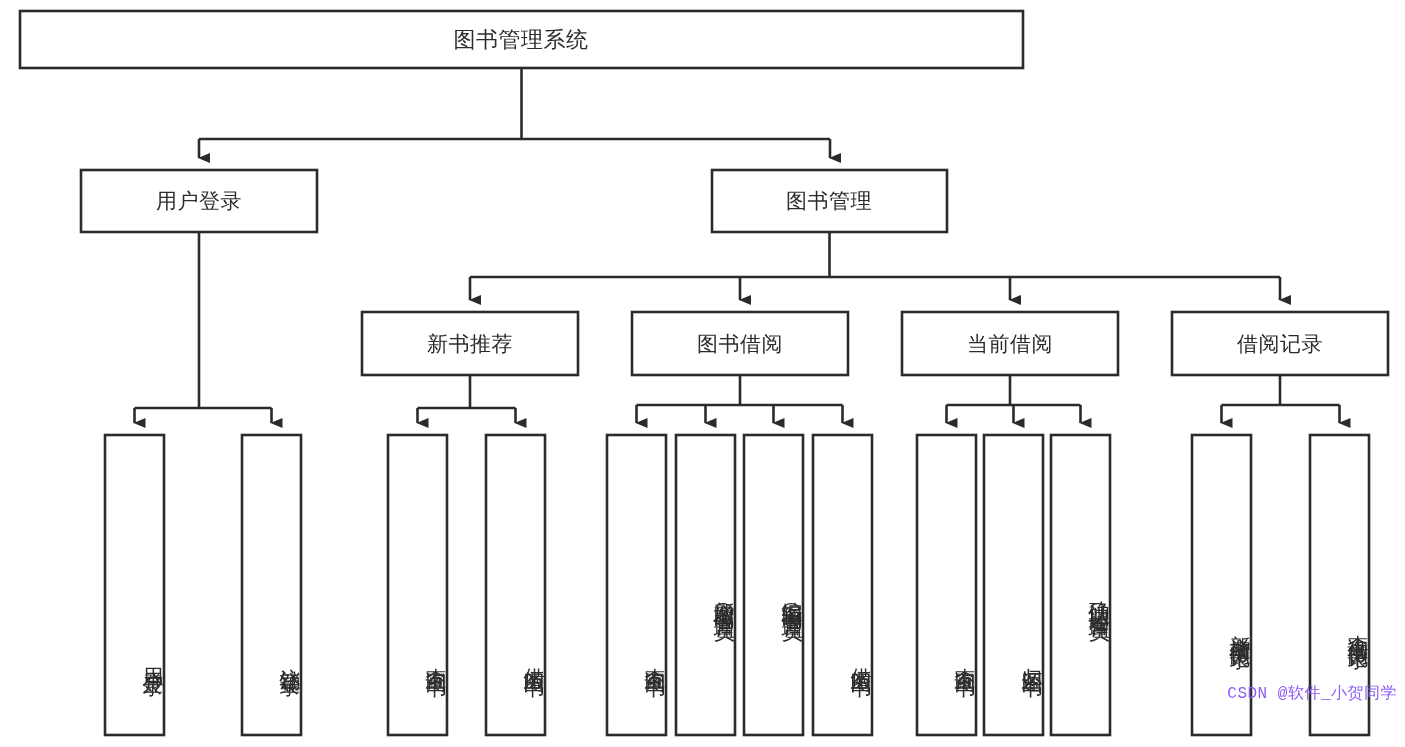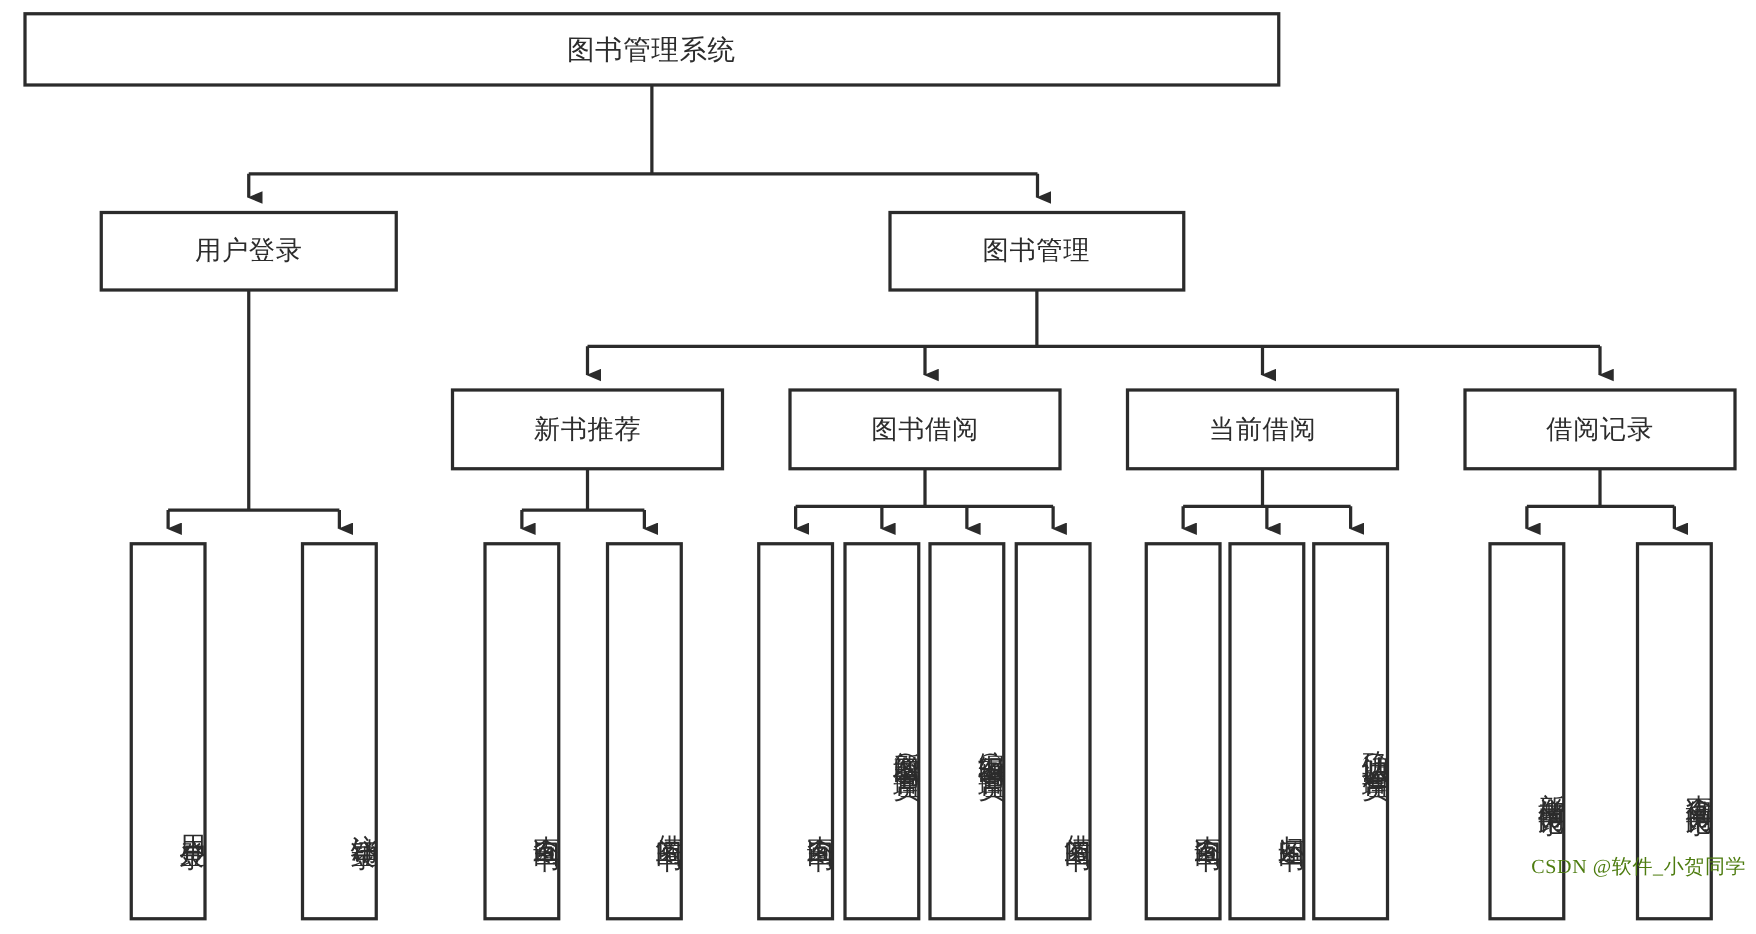--- a/index.html
+++ b/index.html
@@ -67,23 +67,23 @@
     display: flex;
     align-items: flex-start;
     justify-content: center;
     pointer-events: none;
     white-space: nowrap;
   }
   .watermark {
     position: absolute;
     right: 8px;
     bottom: 4px;
-    font-family: Liberation Serif, serif;
+    font-family: Liberation Mono, monospace;
     font-size: 16px;
-    color: #4d7c0f;
+    color: #8b5cf6;
     letter-spacing: 0.5px;
     white-space: nowrap;
   }
 </style>
 </head>
 <body>
 
 <div id="diagram-root">
 
   <svg class="diagram" viewBox="0 0 1405 747" xmlns="http://www.w3.org/2000/svg">

